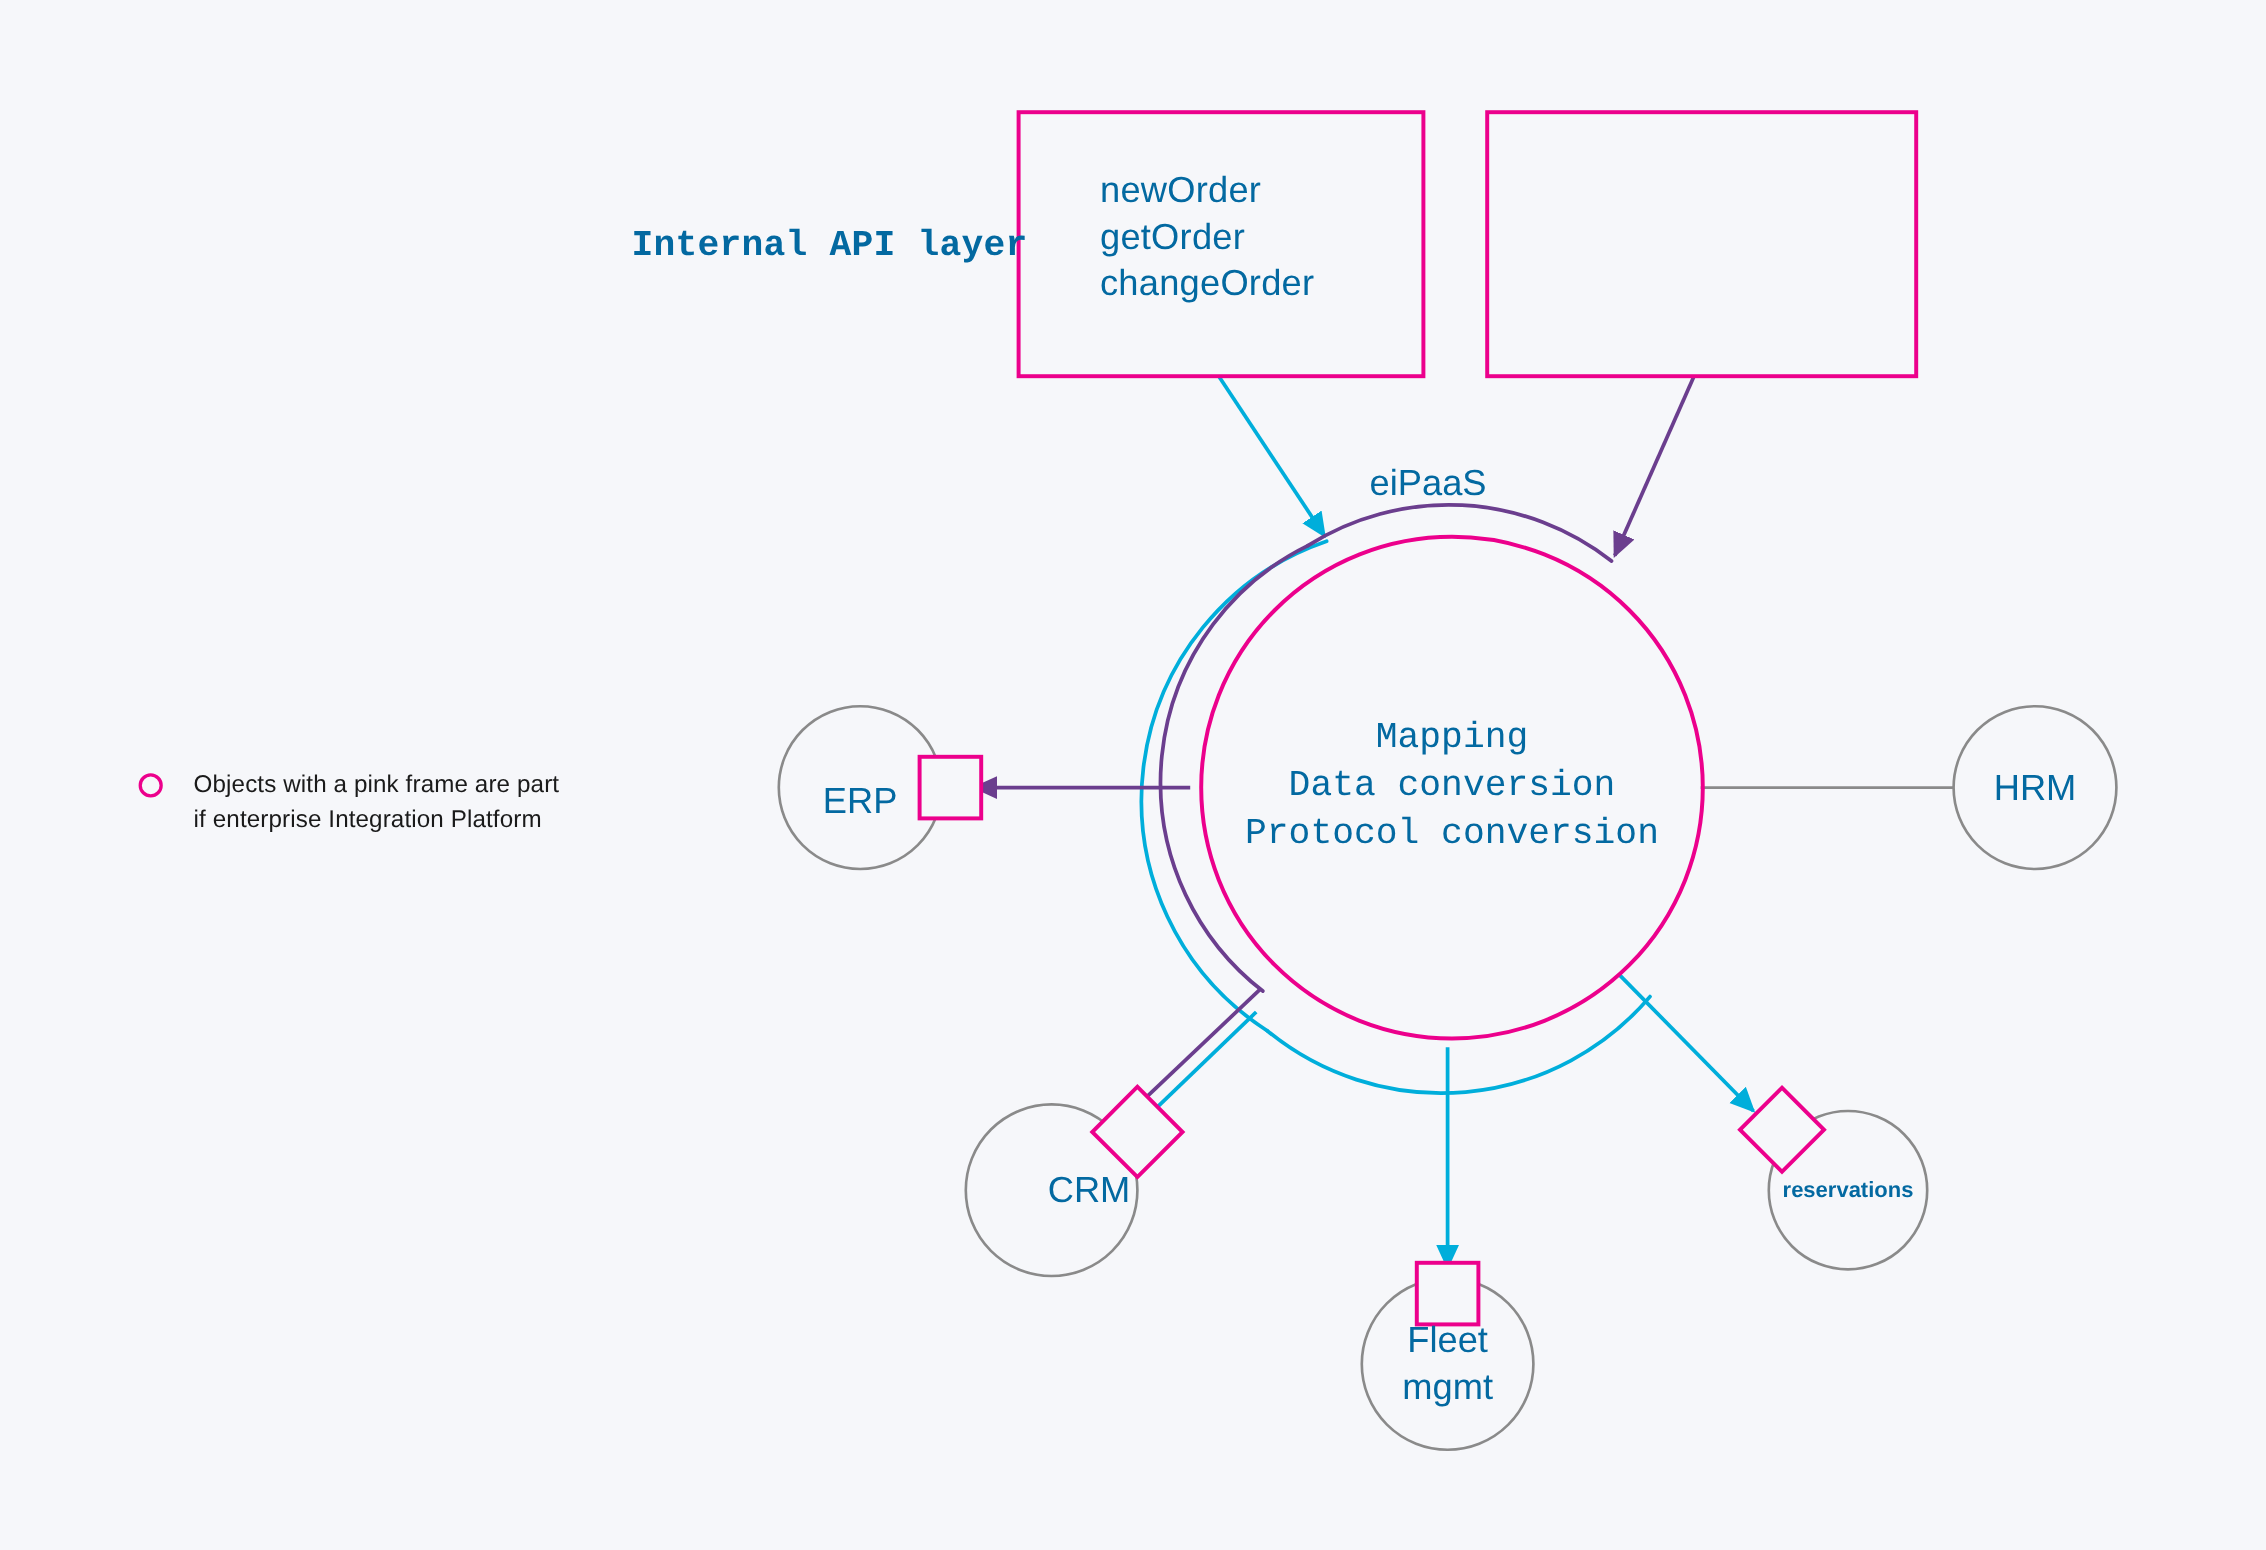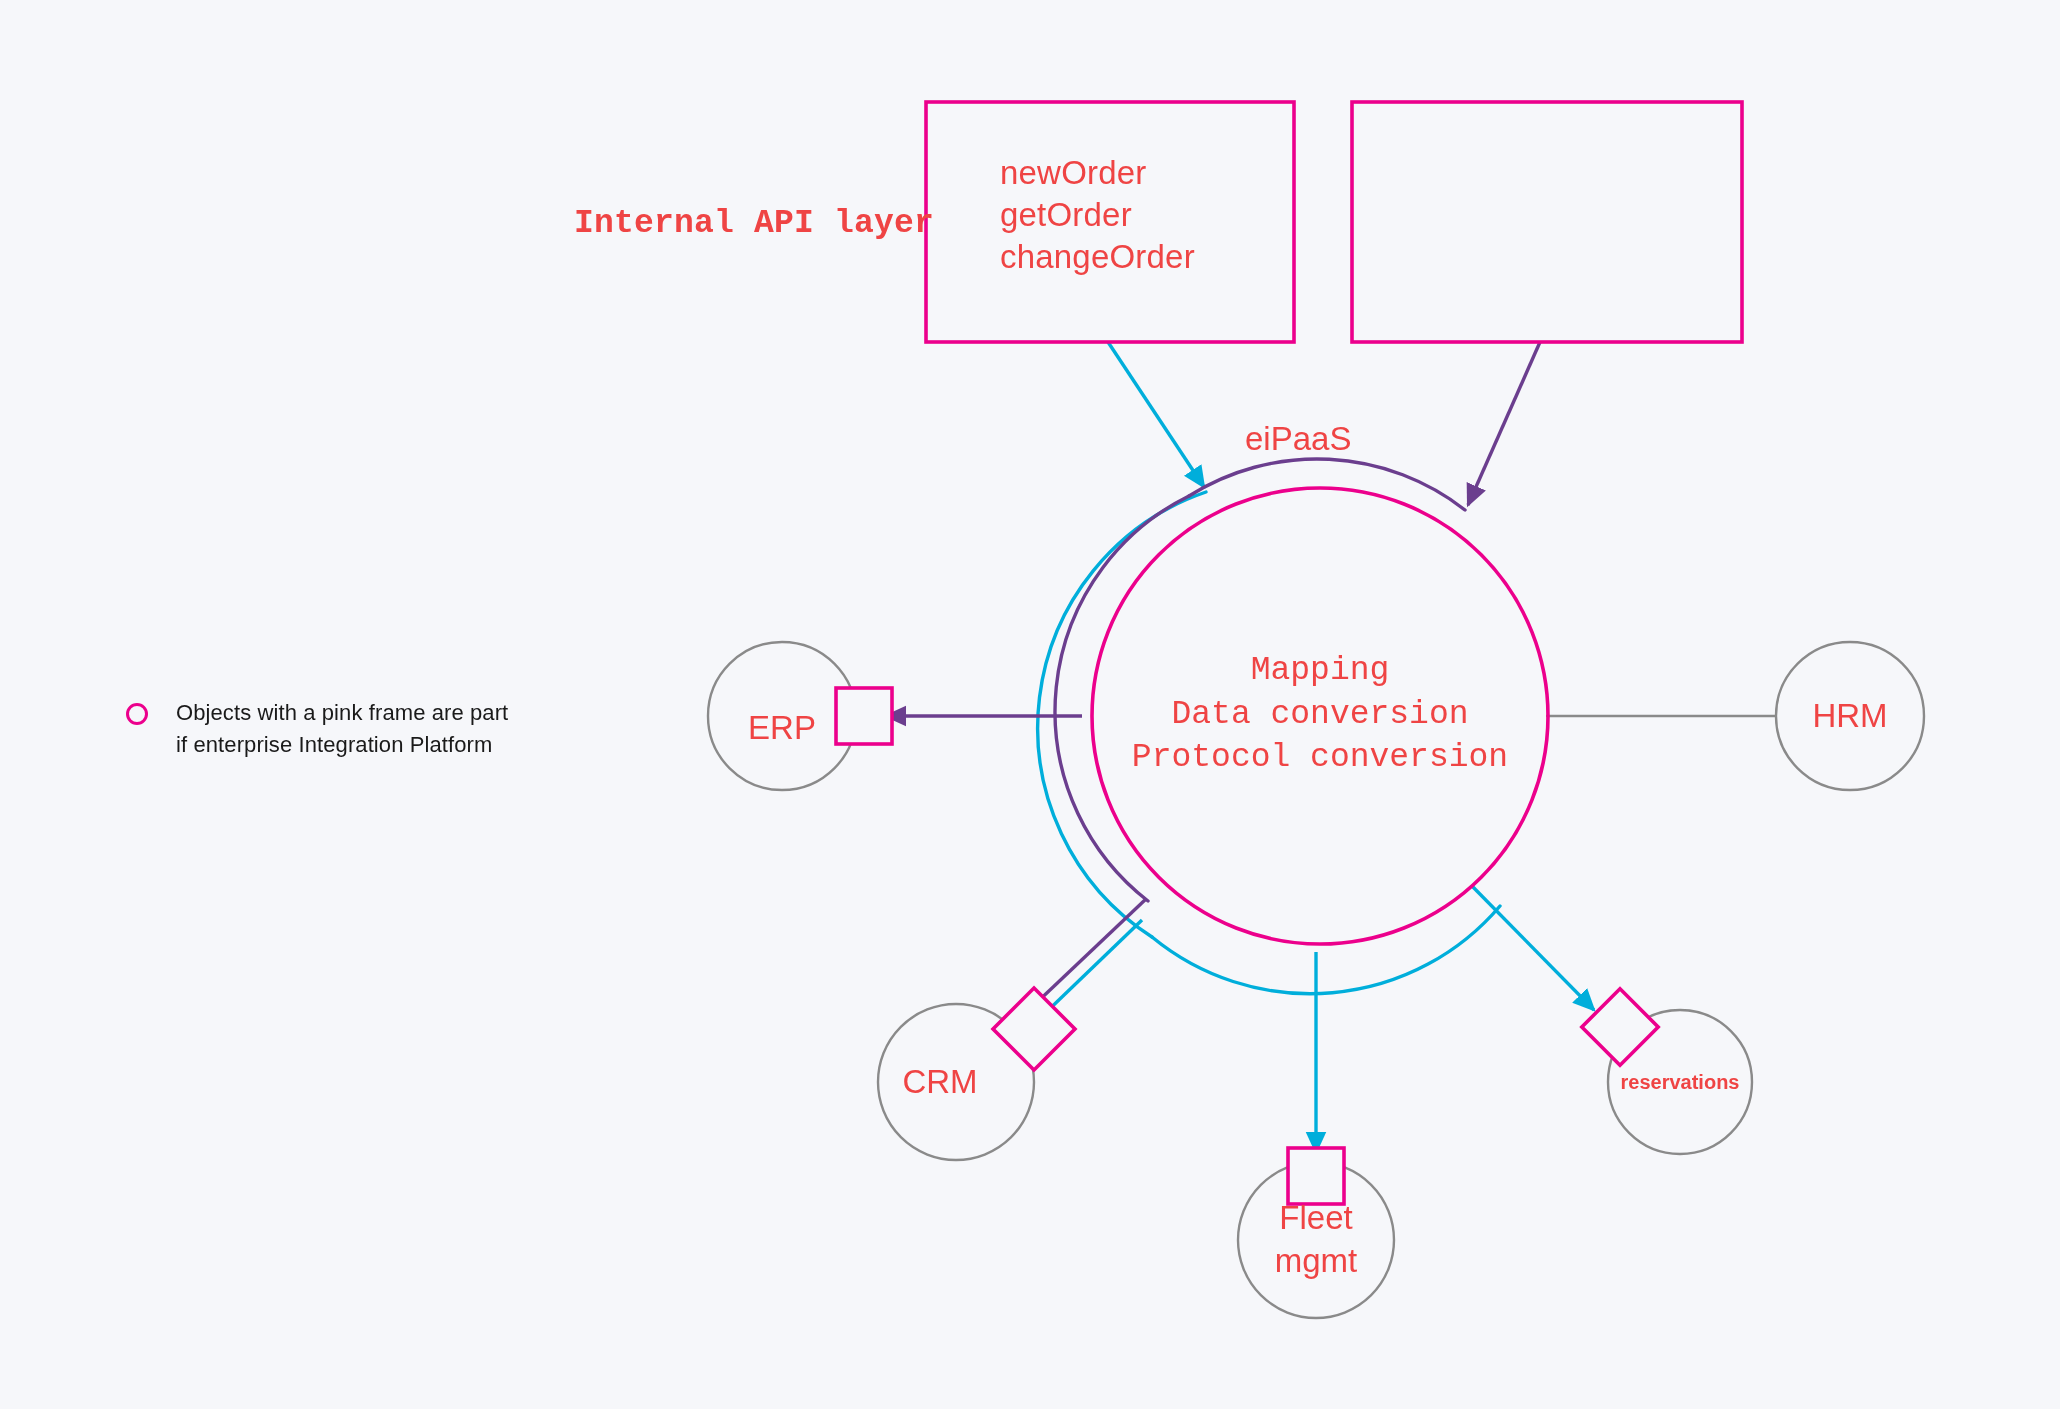--- a/index.html
+++ b/index.html
@@ -21,21 +21,21 @@
   }
   #diagram-svg {
     position: absolute;
     left: 0;
     top: 0;
     width: 2060px;
     height: 1409px;
   }
   .lbl {
     position: absolute;
-    color: #ef4444;
+    color: #0369a1;
     font-family: "Liberation Sans", sans-serif;
     white-space: pre;
     line-height: 1.28;
   }
   .api-box-text {
     font-size: 33px;
     letter-spacing: 0.2px;
   }
   .section-title {
     font-size: 33px;
@@ -142,21 +142,21 @@
   <div class="lbl hub-title" style="left:1245px; top:418px; width:160px;">eiPaaS</div>
 
   <div class="lbl hub-body" style="left:1120px; top:649px; width:400px;font-family:Liberation Mono, monospace;">Mapping
 Data conversion
 Protocol conversion</div>
 
   <div class="lbl node-label" style="left:722px; top:695px; width:120px;margin-top:12px;">ERP</div>
 
   <div class="lbl node-label" style="left:1790px; top:695px; width:120px;">HRM</div>
 
-  <div class="lbl node-label" style="left:880px; top:1061px; width:120px;">CRM</div>
+  <div class="lbl node-label" style="left:930px; top:1061px; width:120px;">CRM</div>
 
   <div class="lbl node-label" style="left:1246px; top:1197px; width:140px;">Fleet
 mgmt</div>
 
   <div class="lbl node-label small" style="left:1600px; top:1069px; width:160px;">reservations</div>
 
   <div class="legend-ring" style="left:126px; top:703px;"></div>
 
   <div class="lbl legend-text" style="left:176px; top:697px;">Objects with a pink frame are part
 if enterprise Integration Platform</div>

